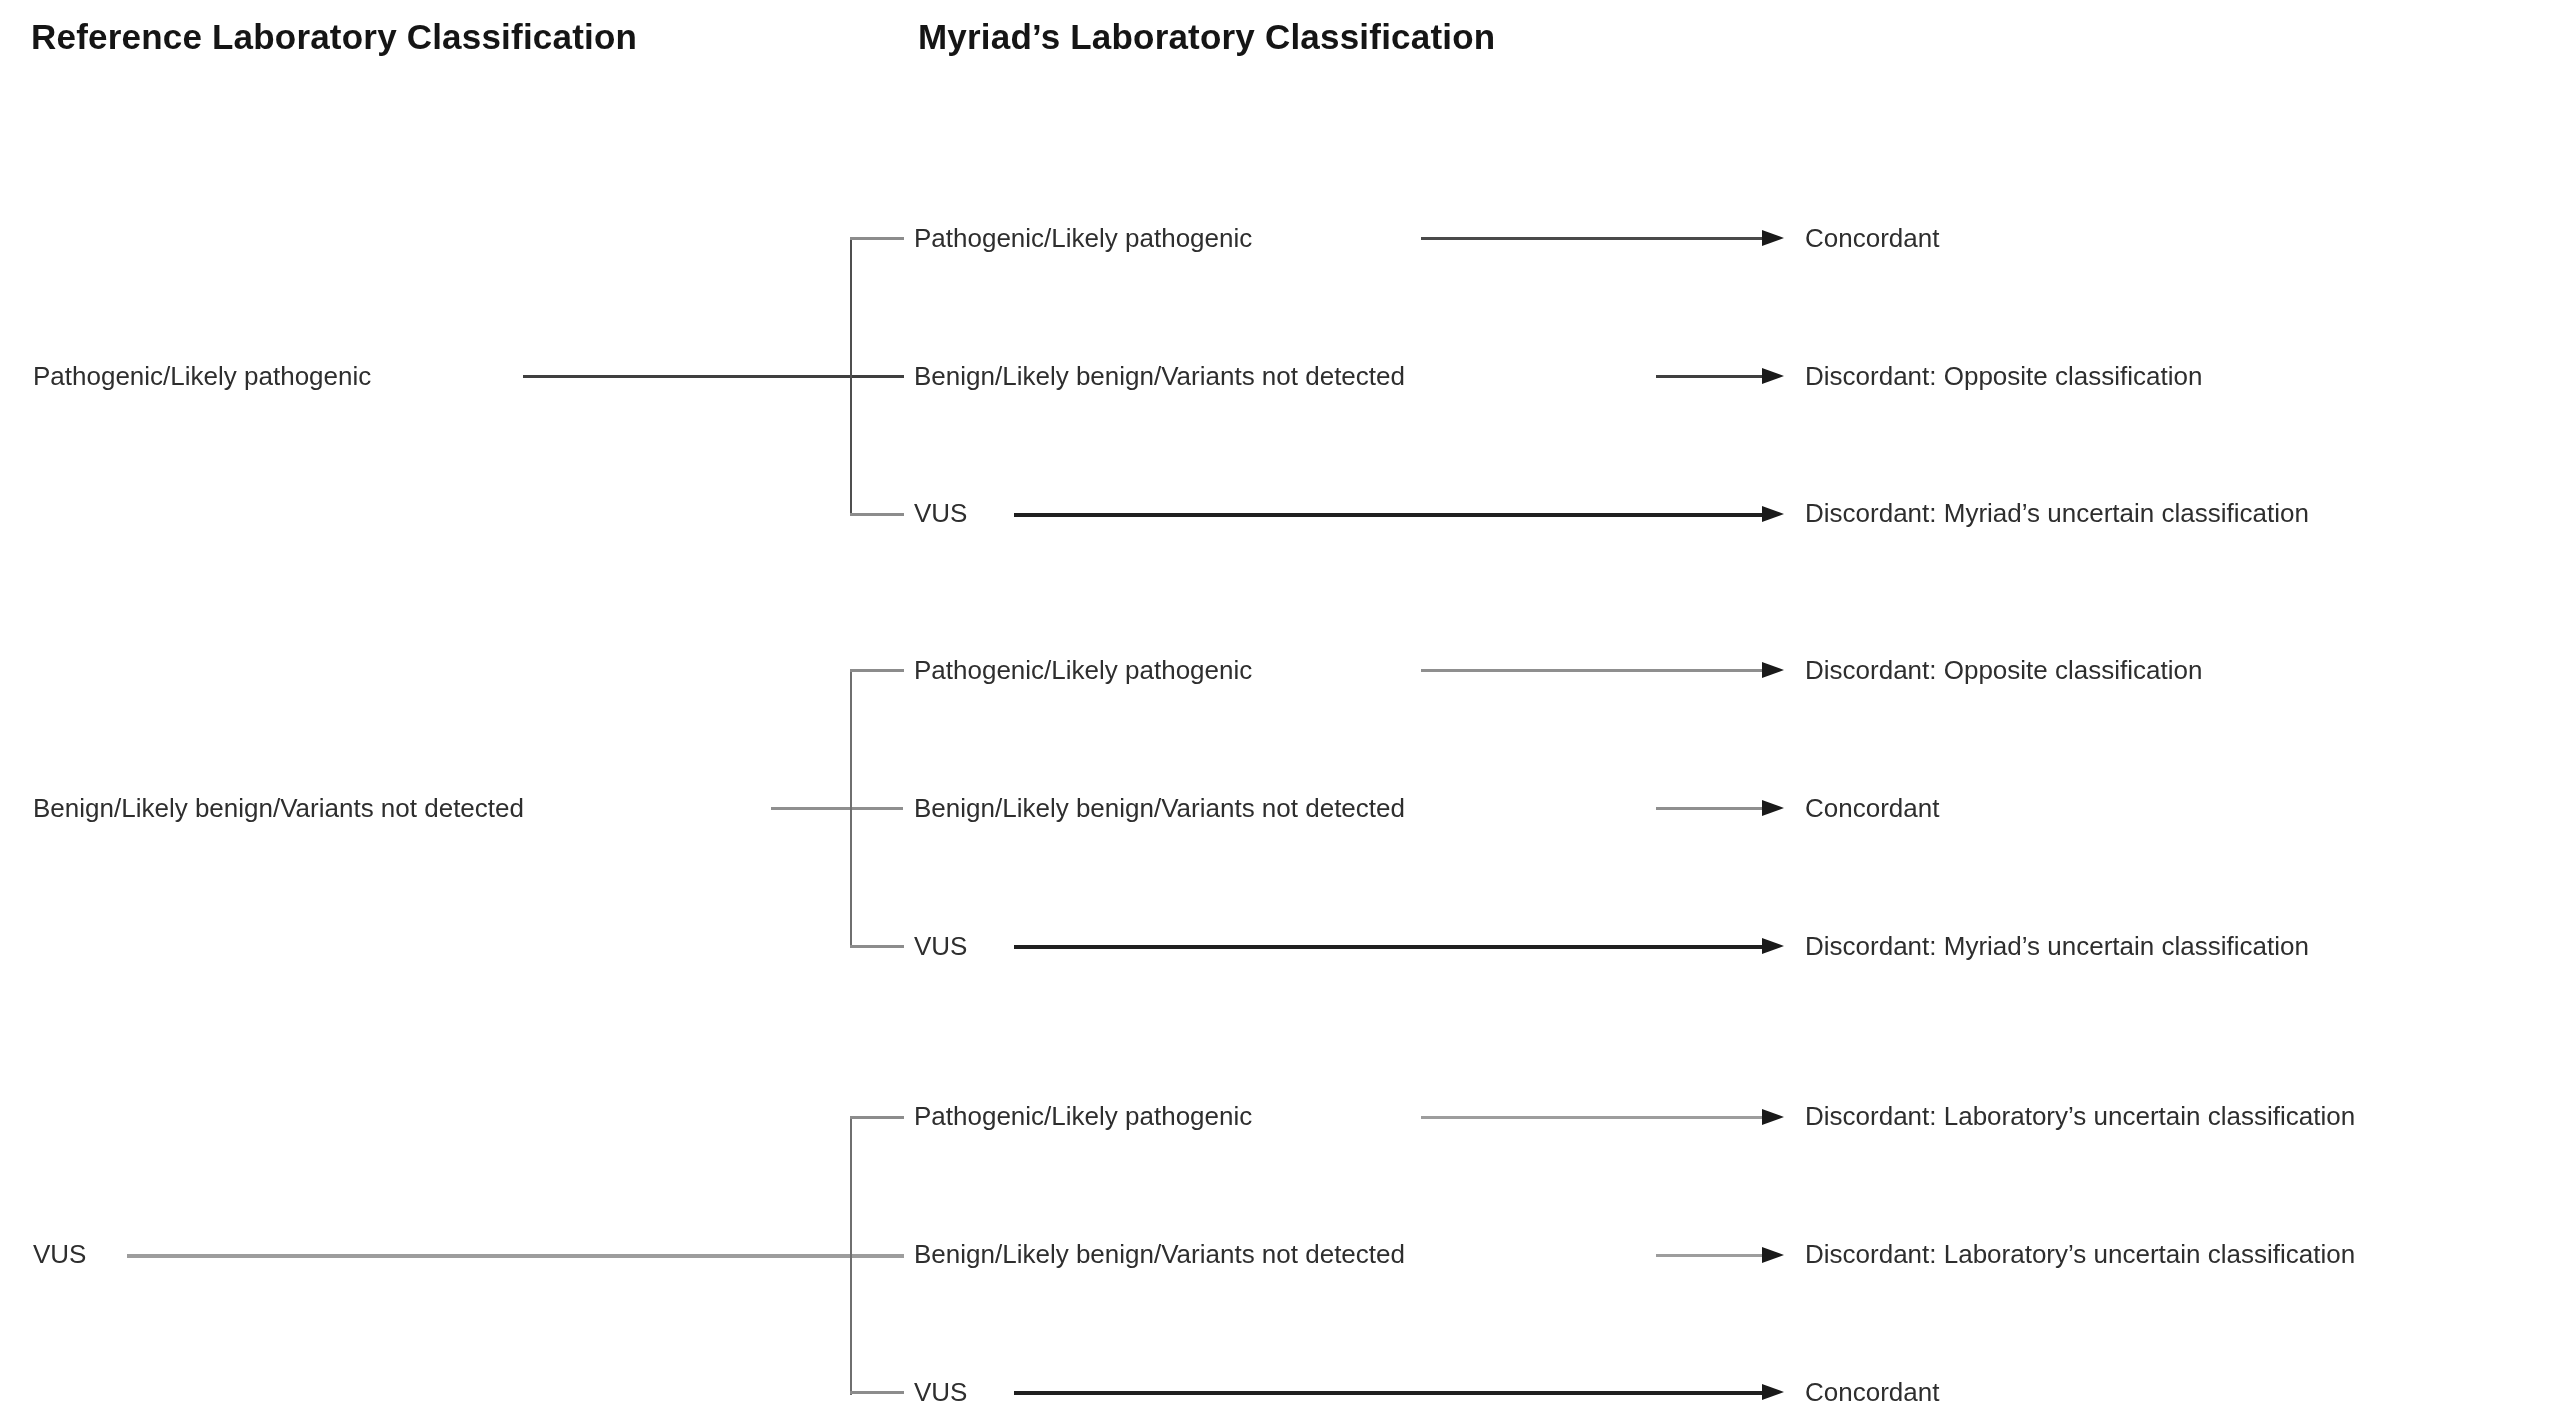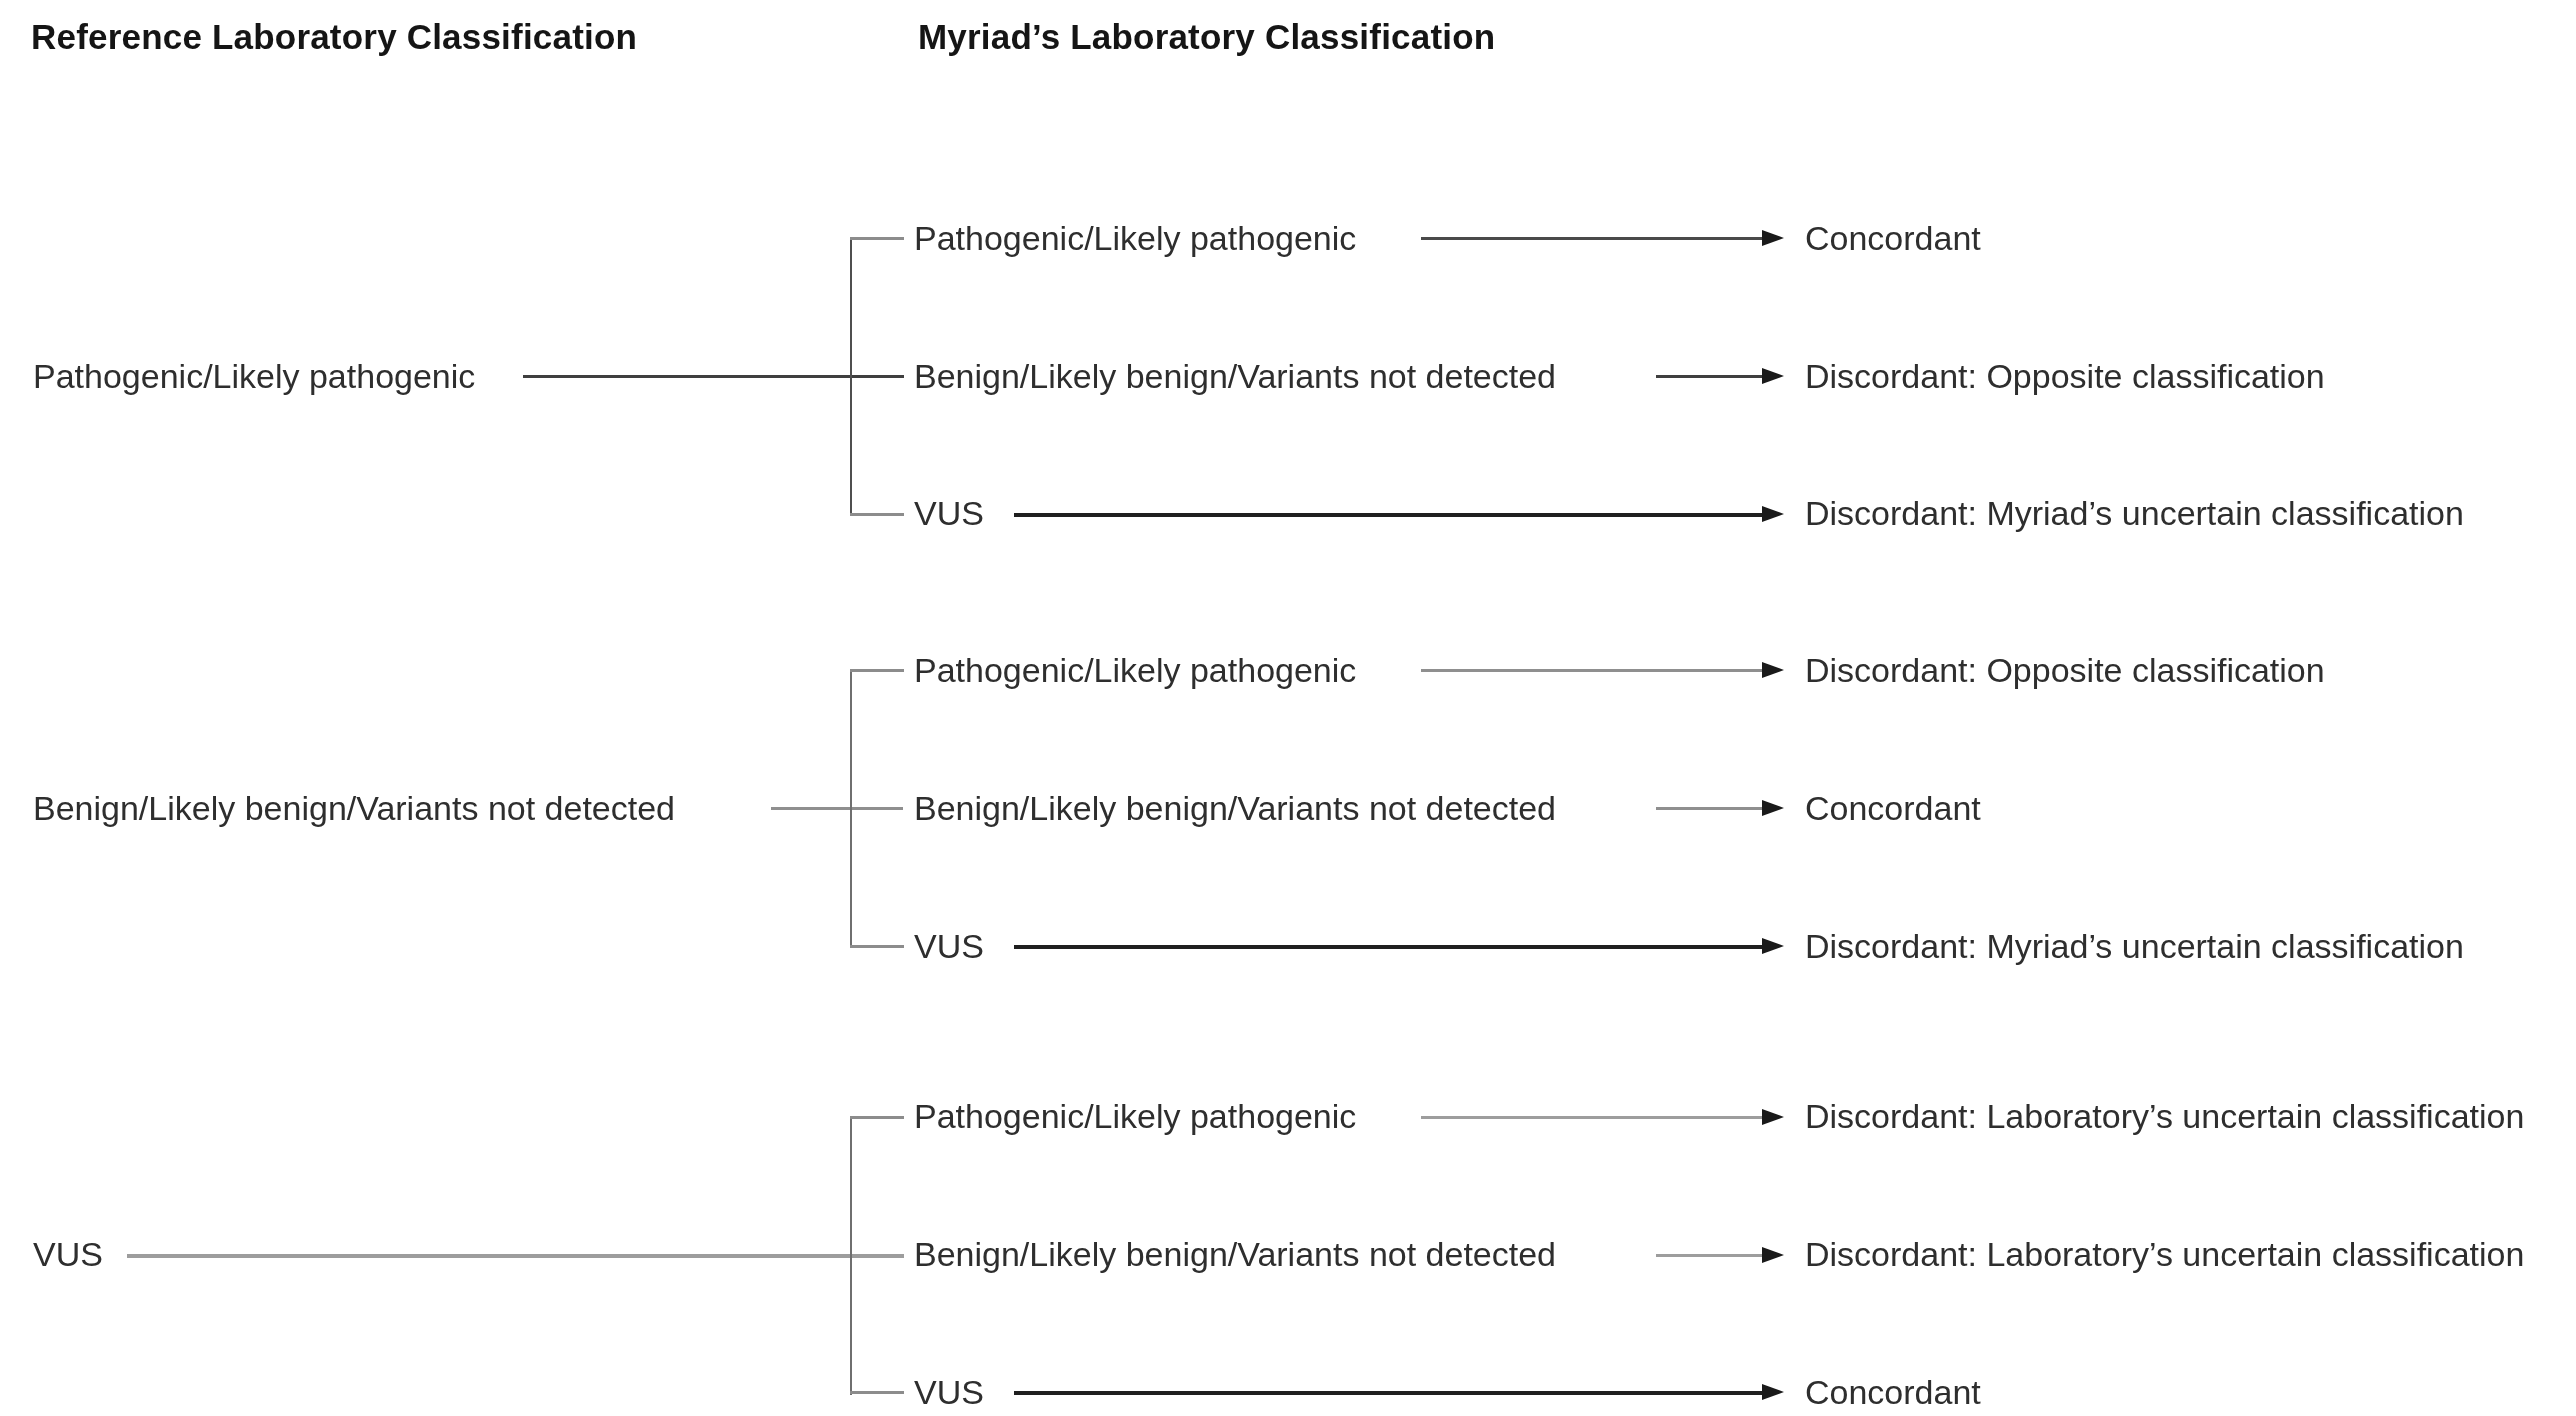--- a/index.html
+++ b/index.html
@@ -15,21 +15,21 @@
     white-space:nowrap;
     font-size:35px;
     font-weight:bold;
     color:#151515;
     letter-spacing:0.2px;
   }
   .lbl{
     position:absolute;
     transform:translateY(-50%);
     white-space:nowrap;
-    font-size:34px;
+    font-size:26px;
     line-height:1.15;
     color:#2e2e2e;
   }
   .hline{position:absolute;height:3.1px;background:#555;}
   .hline.thick{height:3.9px;}
   .vline{position:absolute;width:2.3px;background:#5f5f5f;}
   .ahead{
     position:absolute;width:0;height:0;
     border-top:8.6px solid transparent;
     border-bottom:8.6px solid transparent;

